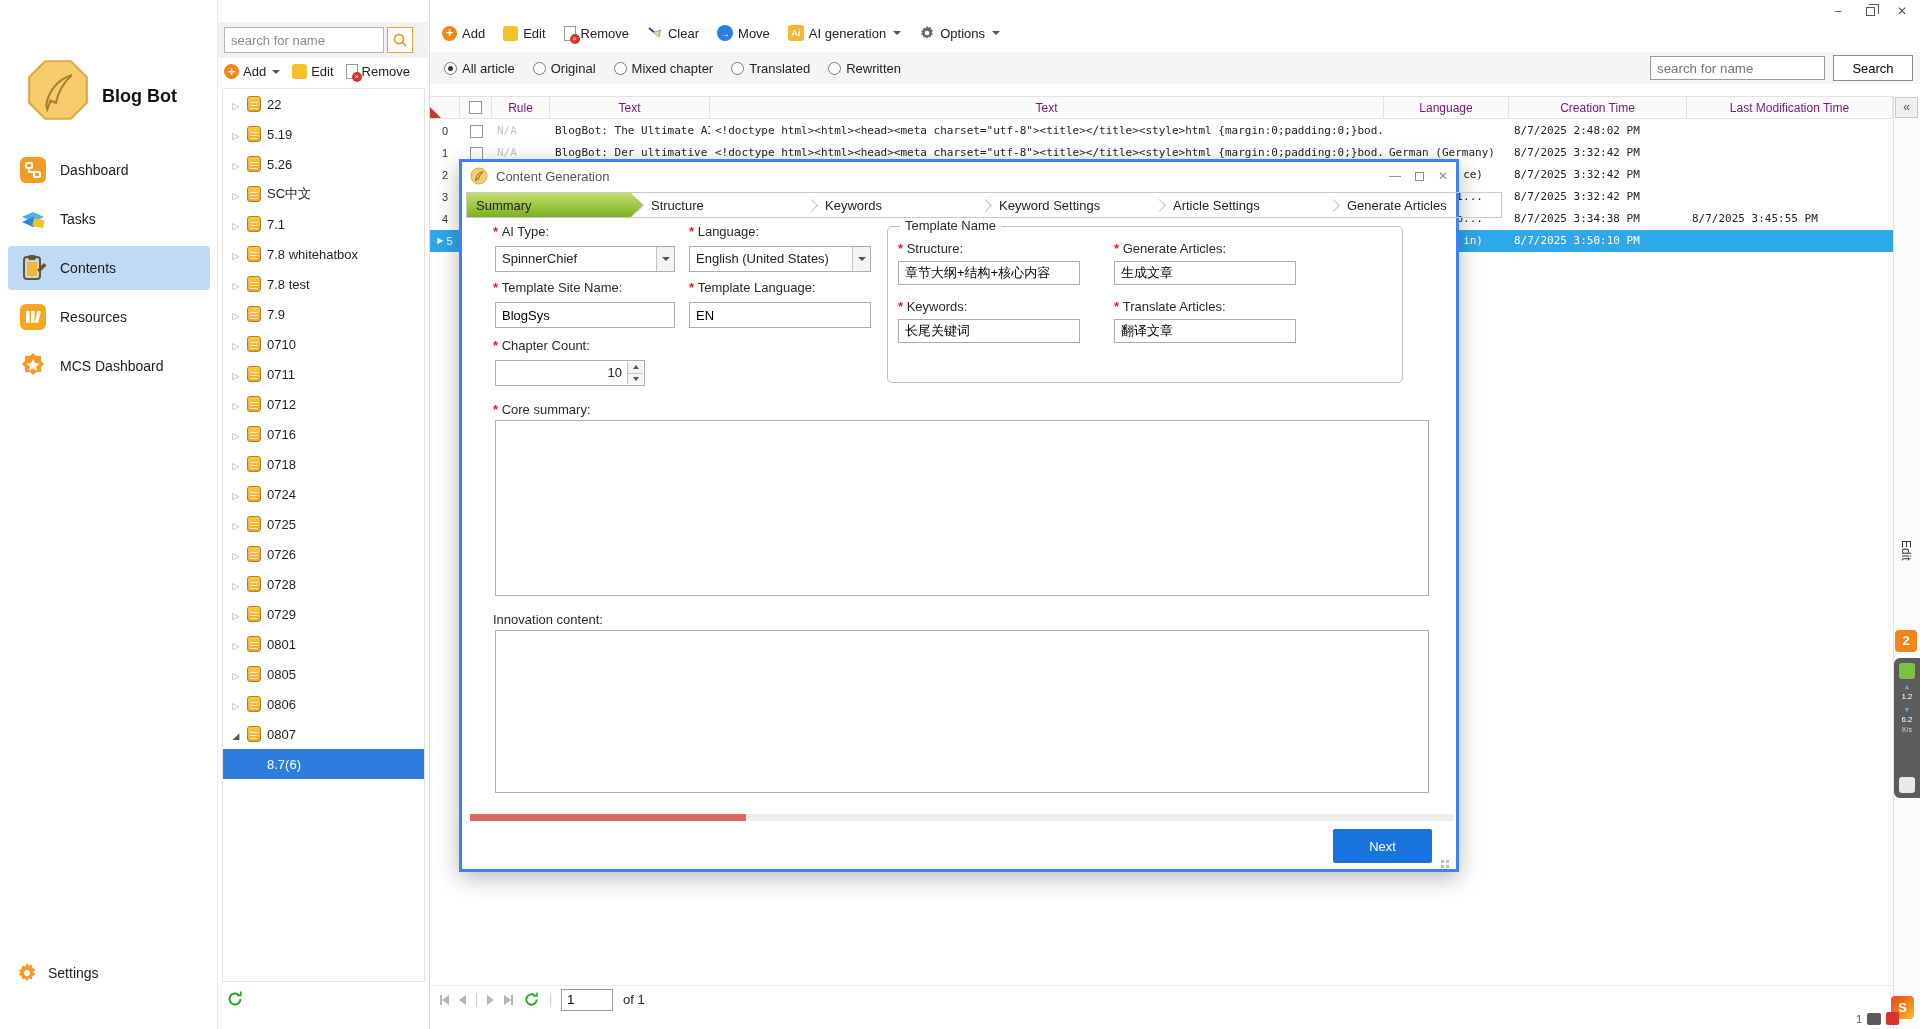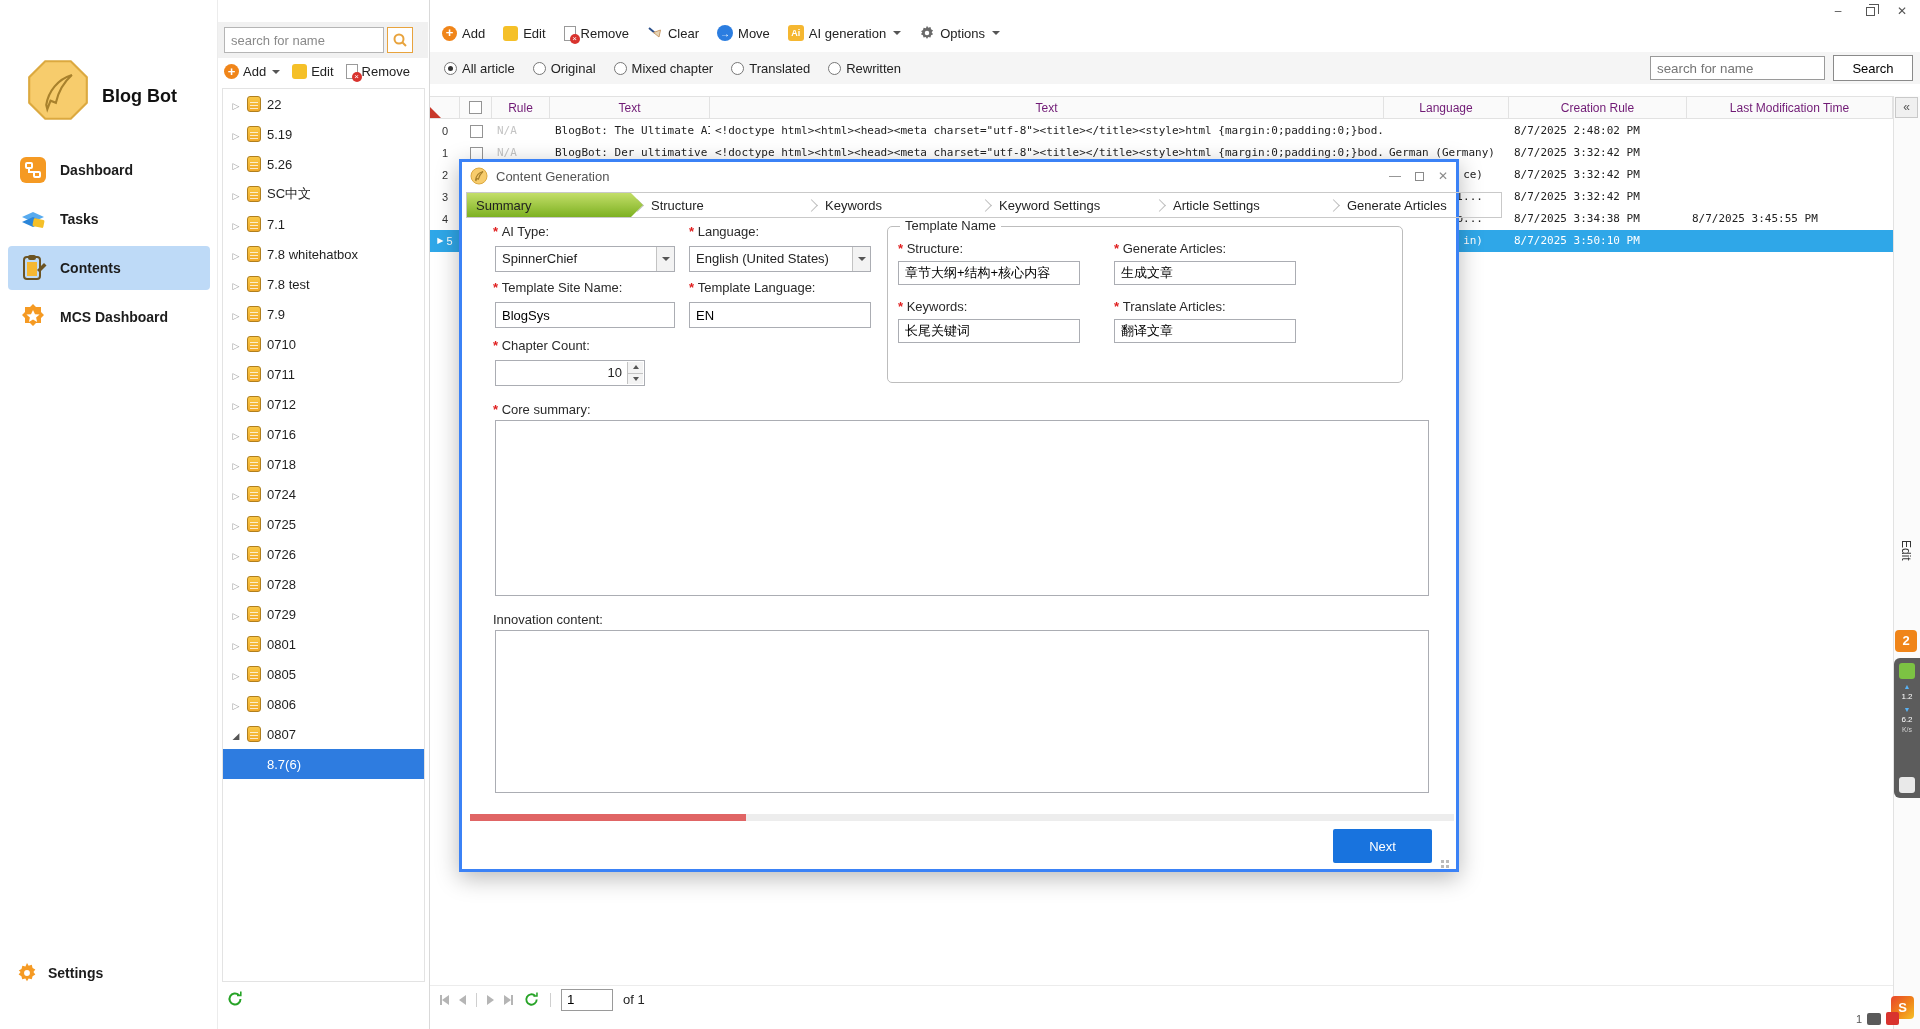--- a/index.html
+++ b/index.html
@@ -14,21 +14,21 @@
   .ic-restore::before{content:"";position:absolute;left:2px;top:-4px;width:9px;height:9px;border:1px solid #555;border-bottom:none;border-left:none}
   .pin{left:198px;top:20px}
   
   .sidebar{left:0;top:0;width:218px;height:1029px;background:#fff;border-right:1px solid #ececec}
   .logo{left:26px;top:58px}
   .brand{left:102px;top:86px;font-size:18px;font-weight:bold;color:#111}
   .nav{left:8px;top:148px;width:202px}
   .nav-item{height:44px;margin-bottom:5px;display:flex;align-items:center;border-radius:4px;cursor:pointer}
   .nav-item.sel{background:#BEDAF7}
   .nav-ic{width:30px;height:30px;margin:0 12px 0 10px;flex:0 0 30px}
-  .nav-label{font-weight:bold;font-size:14px;color:#1c1c1c}
+  .nav-label{font-weight:normal;font-size:14px;color:#1c1c1c}
   .settings{left:16px;top:962px;display:flex;align-items:center;gap:10px;cursor:pointer}
   
   .treepanel{left:218px;top:0;width:212px;height:1029px;background:#fff;border-right:1px solid #d9d9d9}
   .tree-top{position:absolute;left:0;right:1px;top:22px;height:36px;background:#f1f1f1}
   .tsearch{position:absolute;left:6px;top:5px;width:160px;height:26px;border:1px solid #b5b5b5;padding:0 6px;font-size:13px;font-family:"Liberation Sans",sans-serif}
   .tsearch::placeholder{color:#8a8a8a}
   .tsearch-btn{position:absolute;left:169px;top:5px;width:26px;height:26px;background:#fff;border:1px solid #E8A33D;display:flex;align-items:center;justify-content:center;cursor:pointer}
   .ttools{position:absolute;left:6px;top:64px;display:flex;align-items:center;gap:12px}
   .tool{display:flex;align-items:center;gap:4px;cursor:pointer}
   .treebox{position:absolute;left:4px;top:88px;width:203px;height:894px;border:1px solid #e3e3e3;overflow:hidden}
@@ -198,20 +198,31 @@
       <svg class="nav-ic" viewBox="0 0 30 30">
           <rect x="6" y="4" width="16" height="22" rx="3" fill="none" stroke="#6b5322" stroke-width="2"></rect>
           <rect x="10" y="2" width="8" height="5" rx="2" fill="#6b5322"></rect>
           <rect x="9" y="9" width="10" height="14" fill="#F5B731"></rect>
           <path d="M19 17l7-7 2.5 2.5-7 7z" fill="#6b5322"></path>
         </svg>
       <span class="nav-label">Contents</span>
     </div>
     <div class="nav-item">
       <svg class="nav-ic" viewBox="0 0 30 30">
+          <rect x="2" y="2" width="26" height="26" rx="6" fill="#F5A623"></rect>
+          <g fill="#fff">
+            <rect x="8" y="9" width="3.5" height="12"></rect>
+            <rect x="13" y="9" width="3.5" height="12"></rect>
+            <rect x="18" y="9" width="3.5" height="12" transform="rotate(14 20 15)"></rect>
+          </g>
+        </svg>
+      <span class="nav-label">Resources</span>
+    </div>
+    <div class="nav-item">
+      <svg class="nav-ic" viewBox="0 0 30 30">
           <path d="M15 2l3 3h5v5l3 3-3 3v5h-5l-3 3-3-3H7v-5l-3-3 3-3V5h5z" fill="#F59A23"></path>
           <path d="M15 8l2 4.2 4.6.4-3.5 3 1 4.4-4.1-2.4-4.1 2.4 1-4.4-3.5-3 4.6-.4z" fill="#fff"></path>
         </svg>
       <span class="nav-label">MCS Dashboard</span>
     </div>
   </div>
   <div class="abs settings">
     <svg width="22" height="22" viewBox="0 0 24 24">
         <path d="M12 1l1.8 3 3.4-.9.9 3.4 3 1.8-2.1 2.7 2.1 2.7-3 1.8-.9 3.4-3.4-.9-1.8 3-1.8-3-3.4.9-.9-3.4-3-1.8 2.1-2.7L3 9.3l3-1.8.9-3.4 3.4.9z" fill="#F59A23"></path>
         <circle cx="12" cy="12" r="3.2" fill="#fff"></circle>
@@ -462,21 +473,21 @@
     <div class="th">
         <span class="sorttri"></span>
       </div>
     <div class="th">
         <span class="cb"></span>
       </div>
     <div class="th">Rule</div>
     <div class="th">Text</div>
     <div class="th">Text</div>
     <div class="th">Language</div>
-    <div class="th">Creation Rule</div>
+    <div class="th">Creation Time</div>
     <div class="th">Last Modification Time</div>
   </div>
 
   <div class="rows">
 
       <div class="trow grid">
         <div class="c numc">
           <span>0</span>
         </div>
         <div class="c cbc">

